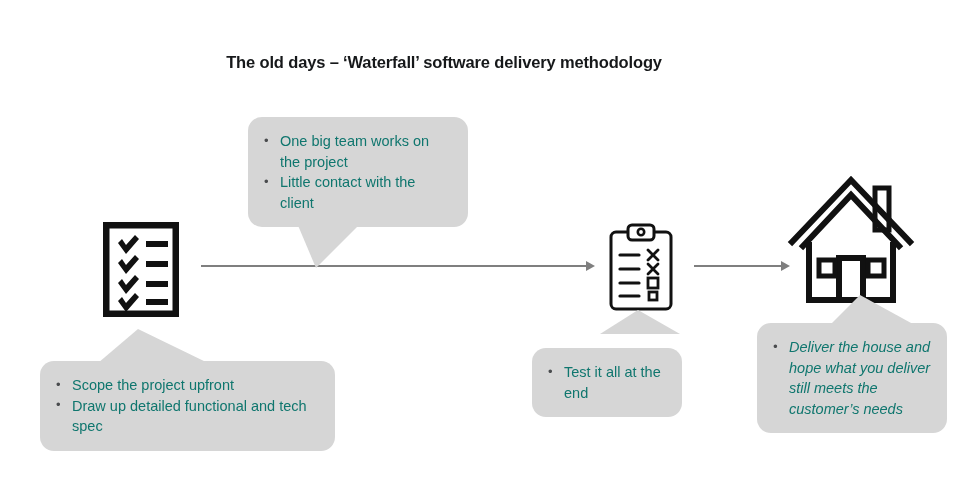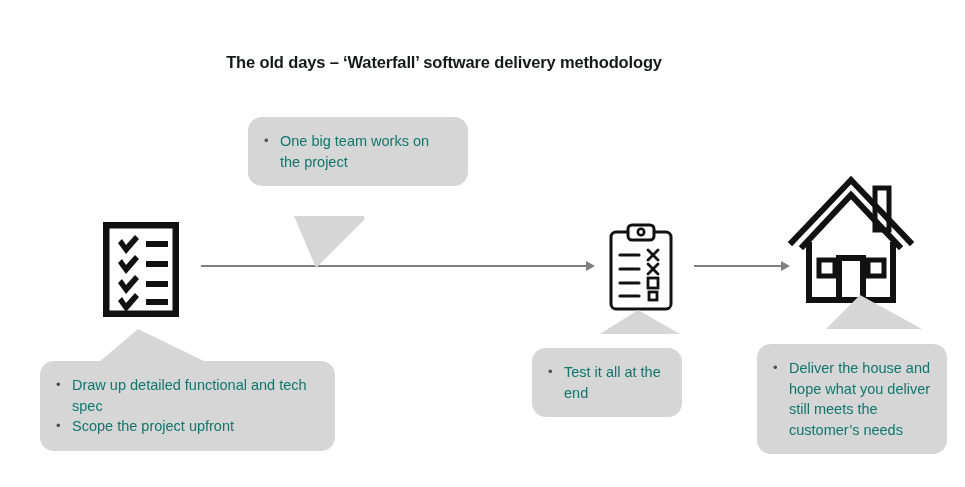--- a/index.html
+++ b/index.html
@@ -147,46 +147,47 @@
       <polyline points="52,128 52,86 76,86 76,128" fill="none" stroke="#111111" stroke-width="6"></polyline>
 
       <rect x="32" y="88" width="16" height="16" fill="none" stroke="#111111" stroke-width="5"></rect>
       <rect x="81" y="88" width="16" height="16" fill="none" stroke="#111111" stroke-width="5"></rect>
     </svg>
   </div>
 
   <div class="bubble" style="left:248px; top:117px; width:220px;">
     <ul>
       <li>One big team works on the project</li>
+      <li>Little contact with the client</li>
     </ul>
   </div>
   <svg style="position:absolute; left:294px; top:216px;" width="70" height="52" viewBox="0 0 70 52">
     <polygon points="0,0 70,0 70,4 22,52" fill="#d6d6d6"></polygon>
   </svg>
 
   <div class="bubble" style="left:40px; top:361px; width:295px;">
     <ul>
+      <li>Scope the project upfront</li>
       <li>Draw up detailed functional and tech spec</li>
-      <li>Scope the project upfront</li>
     </ul>
   </div>
   <svg style="position:absolute; left:98px; top:329px;" width="110" height="36" viewBox="0 0 110 36">
     <polygon points="40,0 110,34 0,34" fill="#d6d6d6"></polygon>
   </svg>
 
   <div class="bubble" style="left:532px; top:348px; width:150px;">
     <ul>
       <li>Test it all at the end</li>
     </ul>
   </div>
   <svg style="position:absolute; left:600px; top:310px;" width="80" height="26" viewBox="0 0 80 26">
     <polygon points="38,0 80,24 0,24" fill="#d6d6d6"></polygon>
   </svg>
 
-  <div class="bubble" style="left:757px; top:344px; width:190px;">
+  <div class="bubble" style="left:757px; top:323px; width:190px;font-style:italic;">
     <ul>
       <li>Deliver the house and hope what you deliver still meets the customer’s needs</li>
     </ul>
   </div>
   <svg style="position:absolute; left:826px; top:295px;" width="96" height="36" viewBox="0 0 96 36">
     <polygon points="34,0 96,34 0,34" fill="#d6d6d6"></polygon>
   </svg>
 
 </div>
 

